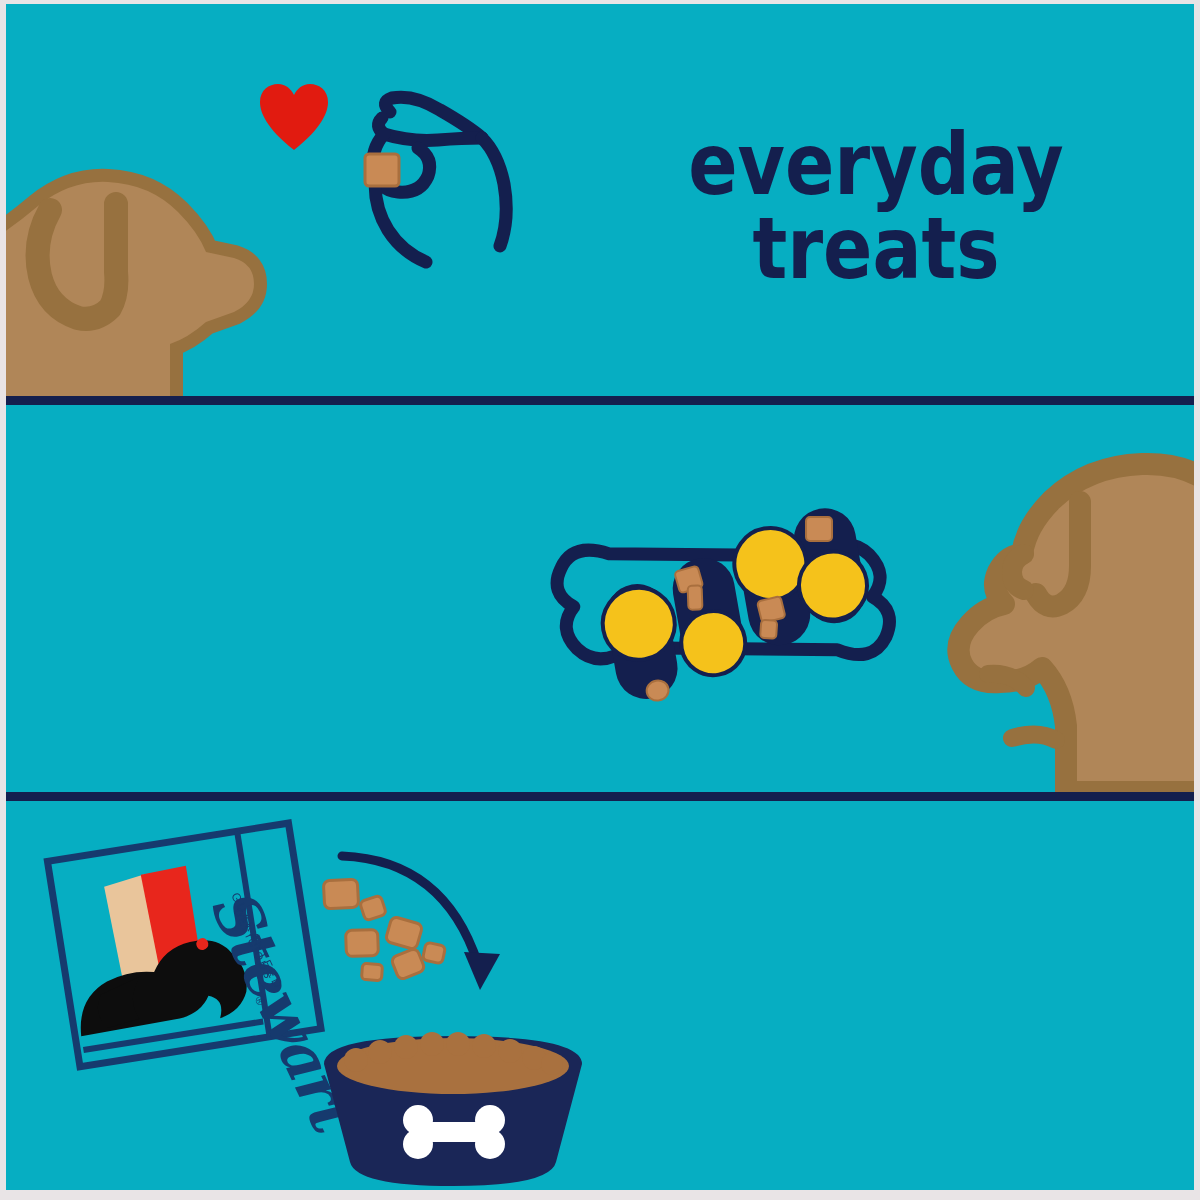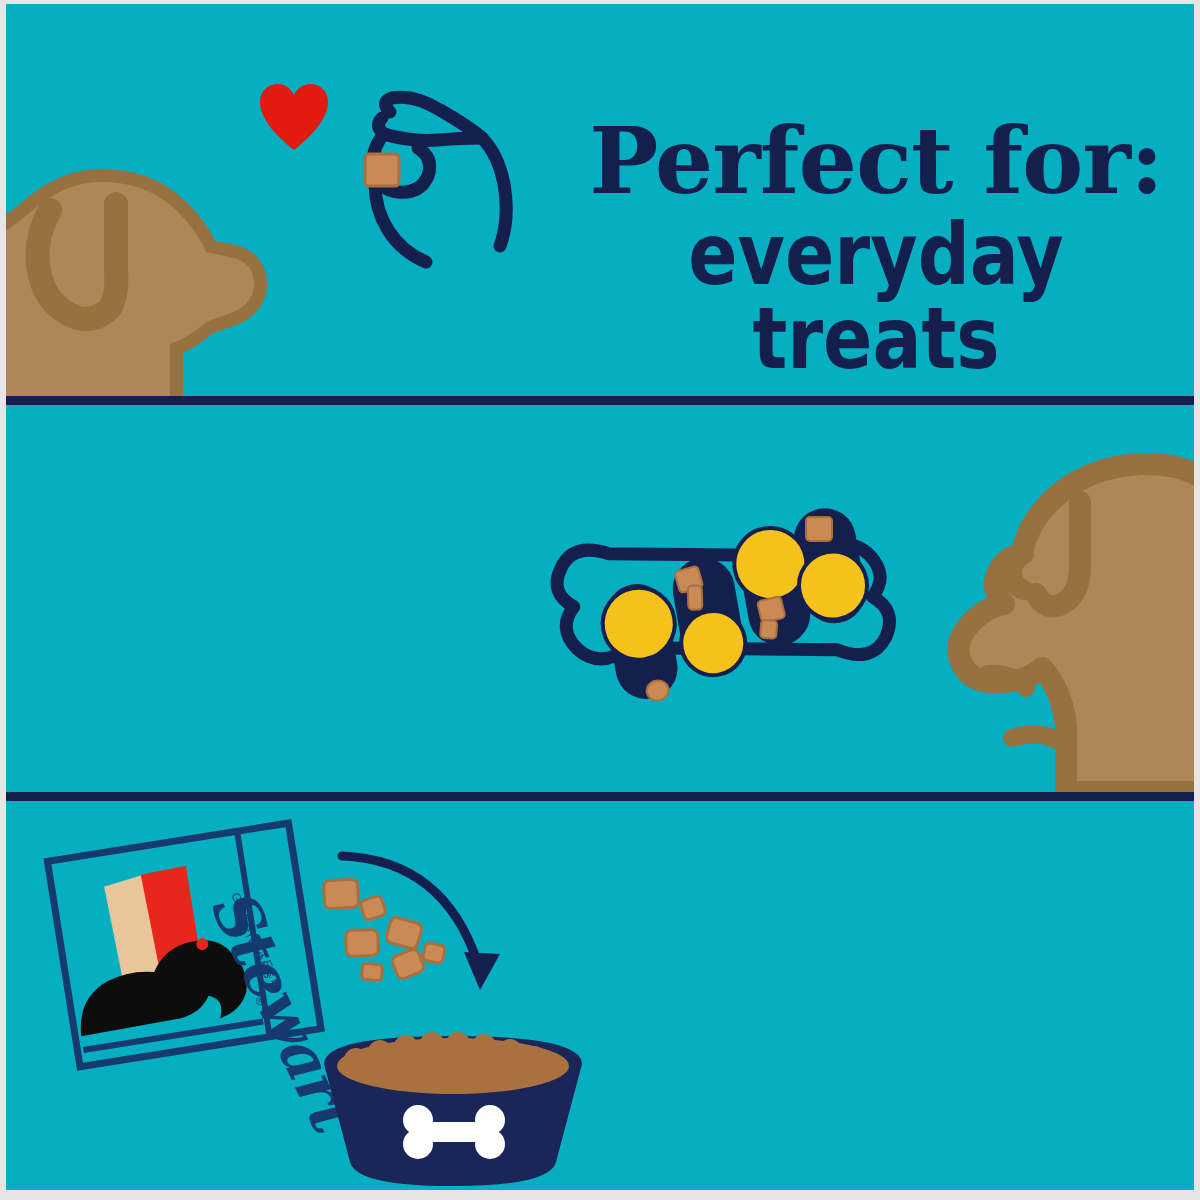--- a/index.html
+++ b/index.html
@@ -75,21 +75,20 @@
 
           <path d="M22 82 Q18 112 34 138 Q48 160 72 170"></path>
 
           <path d="M128 46 Q144 62 150 92 Q156 126 146 154"></path>
         </g>
 
         <rect x="11" y="62" width="34" height="32" rx="4" fill="#c98a55" stroke="#a96f3e" stroke-width="3"></rect>
       </svg>
 
       <div class="txt" id="t1">
-        <span class="serifline">Perfect for:</span>
         <span class="sansline">everyday treats</span>
       </div>
     </div>
 
     <div class="divider" id="div1"></div>
 
     <div class="panel" id="panel2">
 
       <svg class="art" style="left:536px;top:70px;" width="372" height="268" viewBox="0 0 372 268">
         <g transform="rotate(-10 186 134)">

